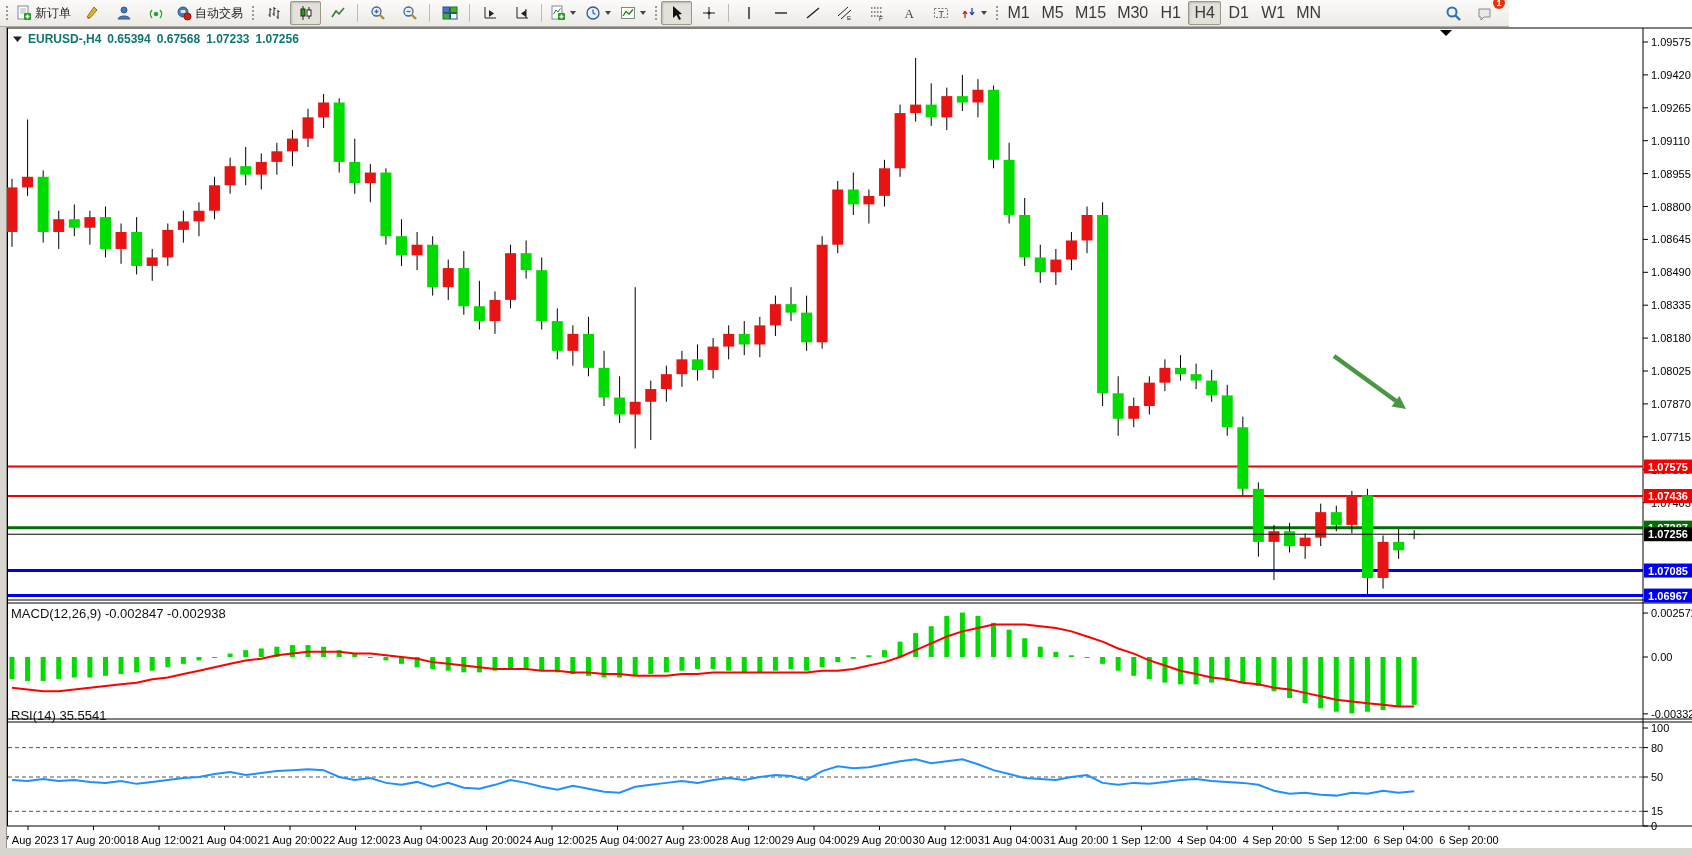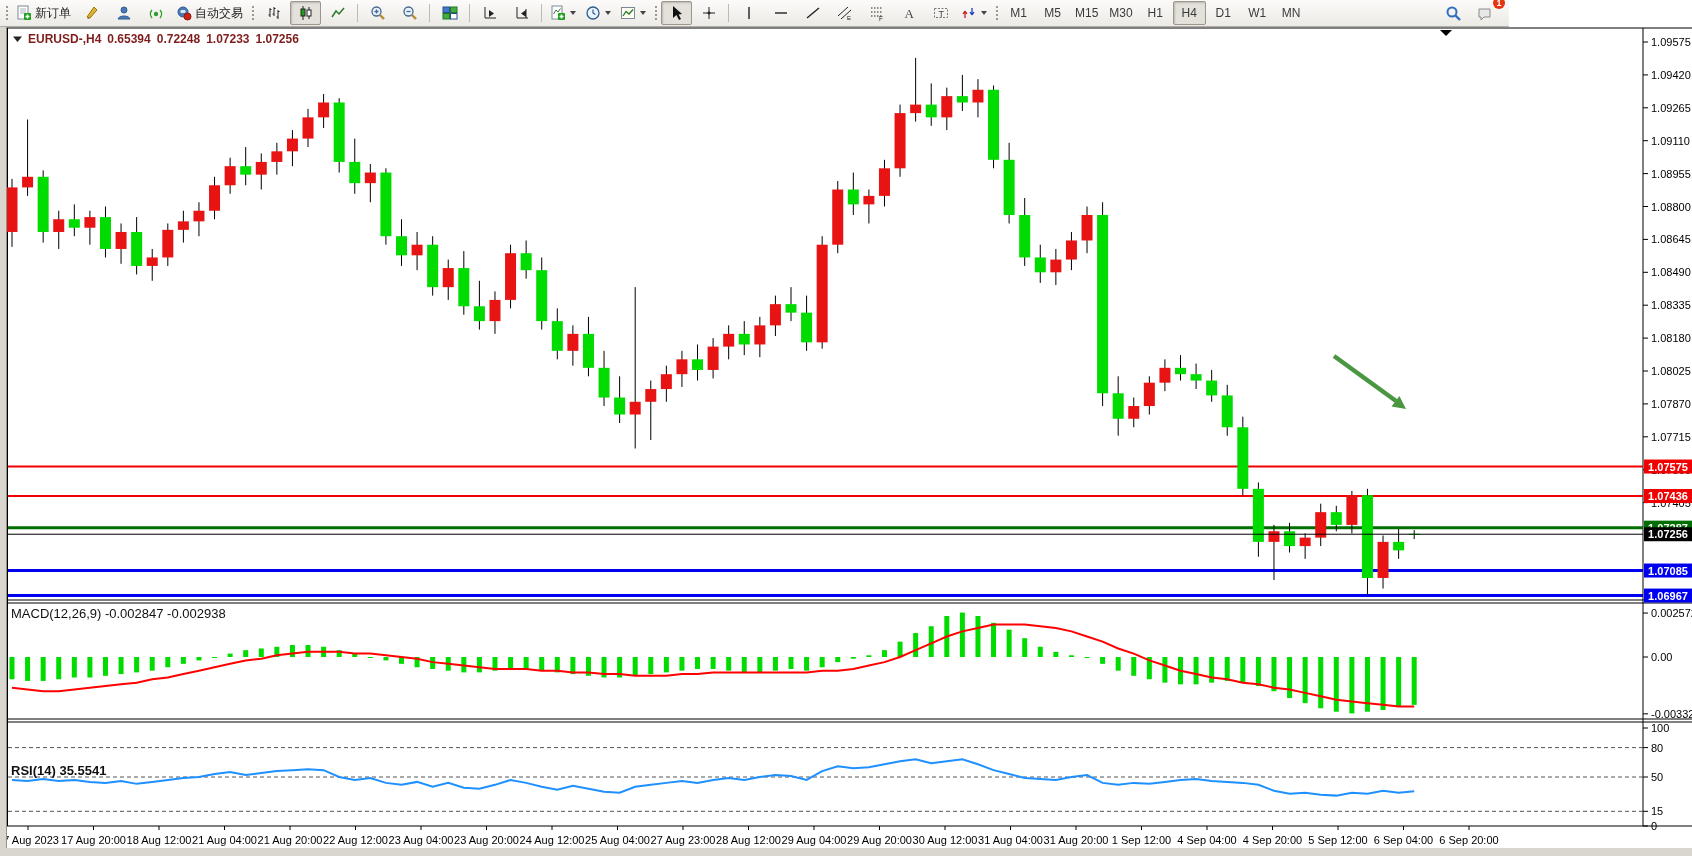--- a/index.html
+++ b/index.html
@@ -10,32 +10,32 @@
     background:linear-gradient(#fcfbfa,#eceae5);border-bottom:1px solid #b0ada7;
     display:flex;align-items:center;gap:1px;padding:0 2px;box-sizing:border-box;z-index:5;}
   .grip{width:5px;height:18px;margin:0 2px;
     background-image:radial-gradient(circle,#9c9992 1px,transparent 1.2px);
     background-size:4px 4px;background-position:1px 1px;}
   .vsep{width:1px;height:18px;background:#bdbab4;margin:0 3px;}
   .tb{height:22px;min-width:23px;display:flex;align-items:center;justify-content:center;
     gap:3px;padding:0 3px;border:1px solid transparent;border-radius:2px;cursor:default;}
   .tb.pressed{background:#e4e1da;border-color:#9b978f;box-shadow:inset 1px 1px 2px rgba(0,0,0,.18);align-items:center;}
   .tb .lbl{font-size:12px;color:#1c1c1c;white-space:nowrap;}
-  .tf{font-size:12px;color:#3a3a3a;padding:0 4px;}
+  .tf{font-size:16px;color:#3a3a3a;padding:0 4px;}
   .caret{width:0;height:0;border-left:3px solid transparent;border-right:3px solid transparent;
     border-top:4px solid #444;margin-left:1px;}
   .spacer{flex:1;}
   .badge{position:absolute;right:-5px;top:-5px;background:#e8350f;color:#fff;font-size:9px;
     font-weight:bold;border-radius:7px;min-width:12px;height:12px;line-height:12px;text-align:center;}
   
   #left-chrome{position:absolute;left:0;top:27px;width:7px;height:829px;
     background:#d9d6d0;border-right:1px solid #94918b;box-sizing:border-box;}
   #bottom-chrome{position:absolute;left:0;top:848px;width:1692px;height:8px;background:#d9d6d0;}
   #chart-svg{position:absolute;left:0;top:0;}
-  .ohlc-header{position:absolute;left:13px;top:32px;font-size:12px;font-weight:bold;color:#7f1d1d;
+  .ohlc-header{position:absolute;left:13px;top:32px;font-size:12px;font-weight:bold;color:#0f766e;
     display:flex;gap:6px;align-items:center;z-index:3;}
   .ind-label{position:absolute;font-size:13px;color:#111;z-index:3;}
 </style>
 </head>
 <body>
 
 <div id="screen">
 
   <div id="toolbar">
     <div class="grip"></div>
@@ -713,20 +713,20 @@
     </svg>
   <div id="left-chrome"></div>
   <div id="bottom-chrome"></div>
 
   <div class="ohlc-header">
     <svg width="9" height="8">
         <polygon points="0,1.5 9,1.5 4.5,7" fill="#222"></polygon>
       </svg>
     <span>EURUSD-,H4</span>
     <span>0.65394</span>
-    <span>0.72248</span>
+    <span>0.67568</span>
     <span>1.07233</span>
     <span>1.07256</span>
   </div>
 
   <div class="ind-label" style="left:11px;top:606px;">MACD(12,26,9) -0.002847 -0.002938</div>
-  <div class="ind-label" style="left:11px;top:763px;font-weight:bold;">RSI(14) 35.5541</div>
+  <div class="ind-label" style="left:11px;top:708px;">RSI(14) 35.5541</div>
 </div>
 
 </body></html>

